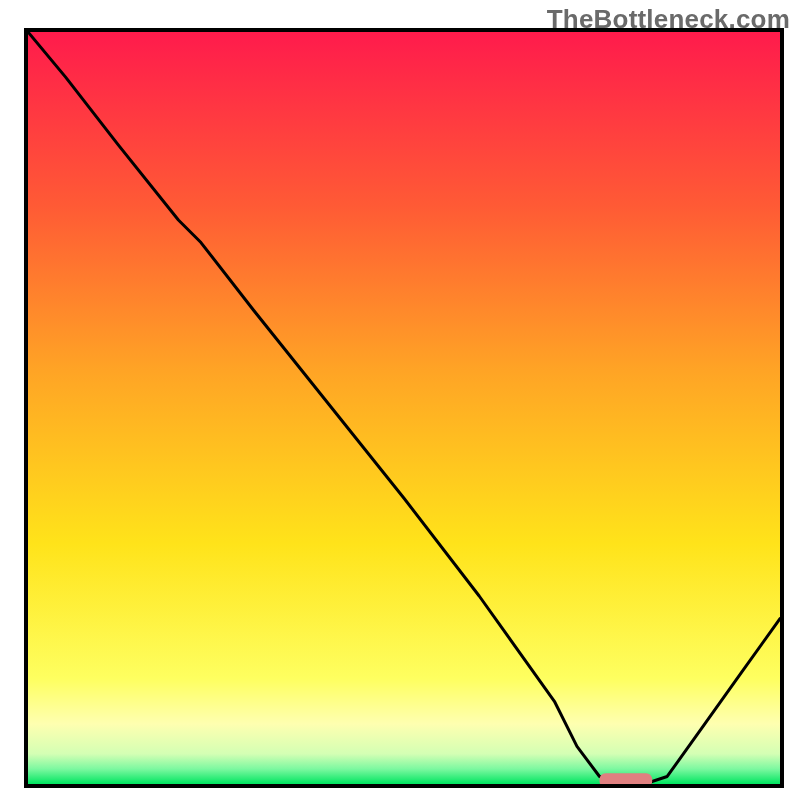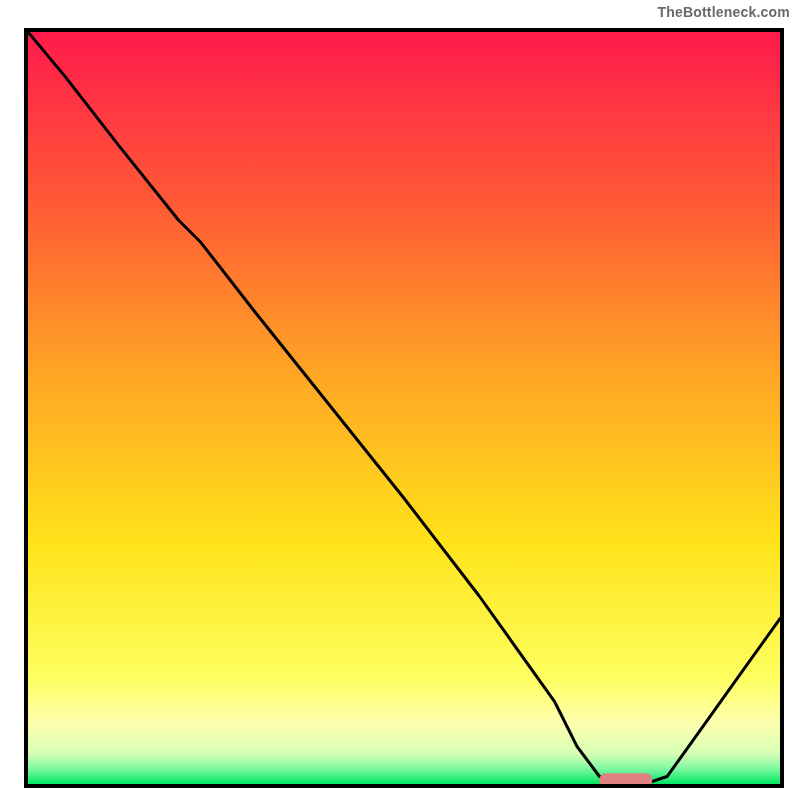--- a/index.html
+++ b/index.html
@@ -13,21 +13,21 @@
   .frame {
     position: relative;
     width: 800px;
     height: 800px;
     box-sizing: border-box;
   }
   .watermark {
     position: absolute;
     top: 4px;
     right: 10px;
-    font-size: 14px;
+    font-size: 26px;
     font-weight: 600;
     color: #6a6a6a;
     letter-spacing: 0.2px;
     pointer-events: none;
   }
   .plot-wrap {
     position: absolute;
     left: 24px;
     top: 28px;
     width: 760px;

